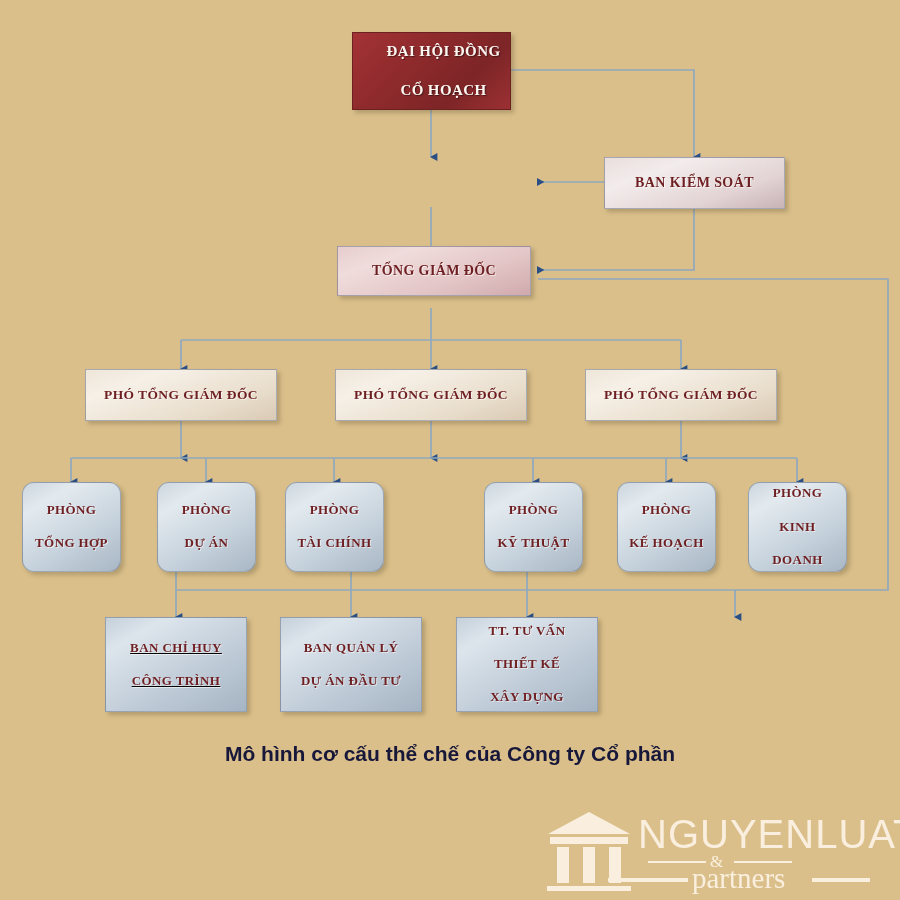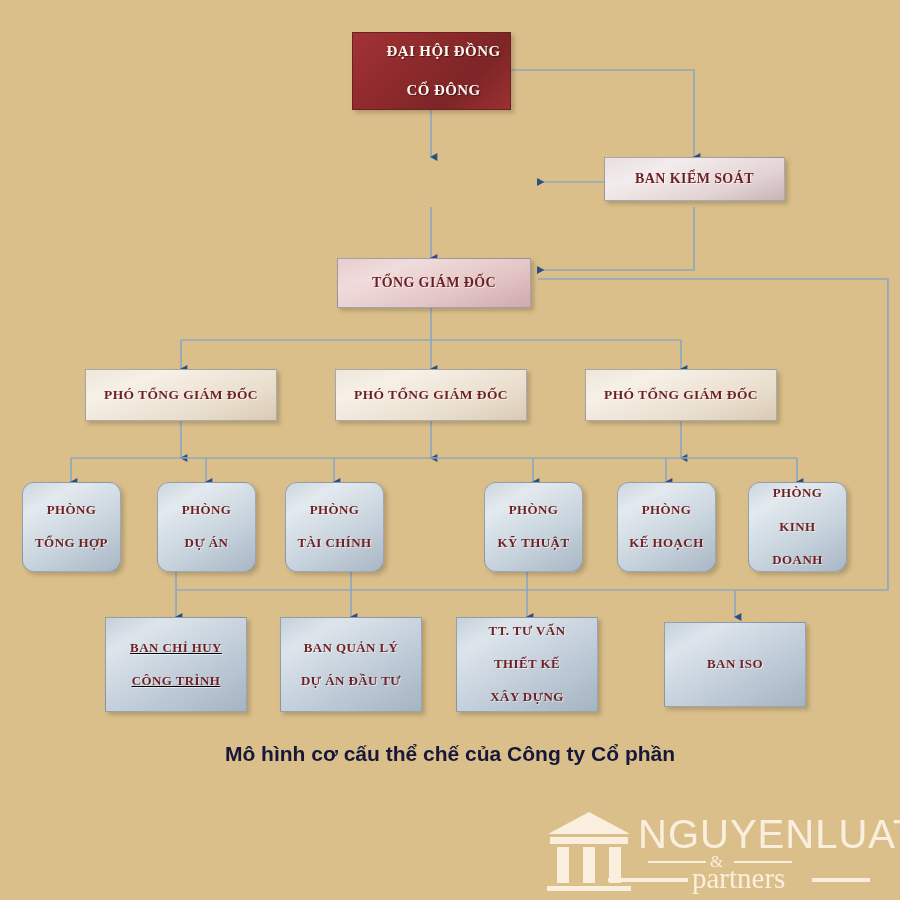--- a/index.html
+++ b/index.html
@@ -229,29 +229,29 @@
       <path d="M527,590 L527,617" marker-end="url(#ah-down)"></path>
       <path d="M735,590 L735,617" marker-end="url(#ah-down)"></path>
 
       <path d="M176,572 L176,590"></path>
       <path d="M351,572 L351,590"></path>
       <path d="M527,572 L527,590"></path>
     </g>
   </svg>
 
   <div class="node lv1" style="left:352px; top:32px; width:159px; height:78px;padding-left:24px;">
-    <span><span>ĐẠI HỘI ĐỒNG</span><br><span>CỔ ĐÔNG</span></span>
-  </div>
-
-
-  <div class="node lv2" style="left:604px; top:157px; width:181px; height:44px;">
+    <span><span>ĐẠI HỘI ĐỒNG</span><br><span>CỔ HOẠCH</span></span>
+  </div>
+
+
+  <div class="node lv2" style="left:604px; top:157px; width:181px; height:52px;">
     <span>BAN KIỂM SOÁT</span>
   </div>
 
-  <div class="node lv3" style="left:337px; top:258px; width:194px; height:50px;">
+  <div class="node lv3" style="left:337px; top:246px; width:194px; height:50px;">
     <span>TỔNG GIÁM ĐỐC</span>
   </div>
 
   <div class="node lv4" style="left:85px; top:369px; width:192px; height:52px;">
     <span>PHÓ TỔNG GIÁM ĐỐC</span>
   </div>
 
   <div class="node lv4" style="left:335px; top:369px; width:192px; height:52px;">
     <span>PHÓ TỔNG GIÁM ĐỐC</span>
   </div>
@@ -289,23 +289,20 @@
   </div>
 
   <div class="node lv6" style="left:456px; top:617px; width:142px; height:95px;">
     <span><span>TT. TƯ VẤN</span><br><span>THIẾT KẾ</span><br><span>XÂY DỰNG</span></span>
   </div>
 
   <div class="node lv6" style="left:280px; top:617px; width:142px; height:95px;">
     <span><span>BAN QUẢN LÝ</span><br><span>DỰ ÁN ĐẦU TƯ</span></span>
   </div>
 
-  <div class="node lv6" style="left:664px; top:622px; width:142px; height:85px;">
-    <span>BAN ISO</span>
-  </div>
 
   <div id="caption">Mô hình cơ cấu thể chế của Công ty Cổ phần</div>
 
   <div id="watermark">
     <svg class="wm-row" viewBox="0 0 350 88">
       <g fill="#fdf4e6">
 
         <path d="M47,4 L88,26 L6,26 Z"></path>
 
         <rect x="8" y="29" width="78" height="7"></rect>

